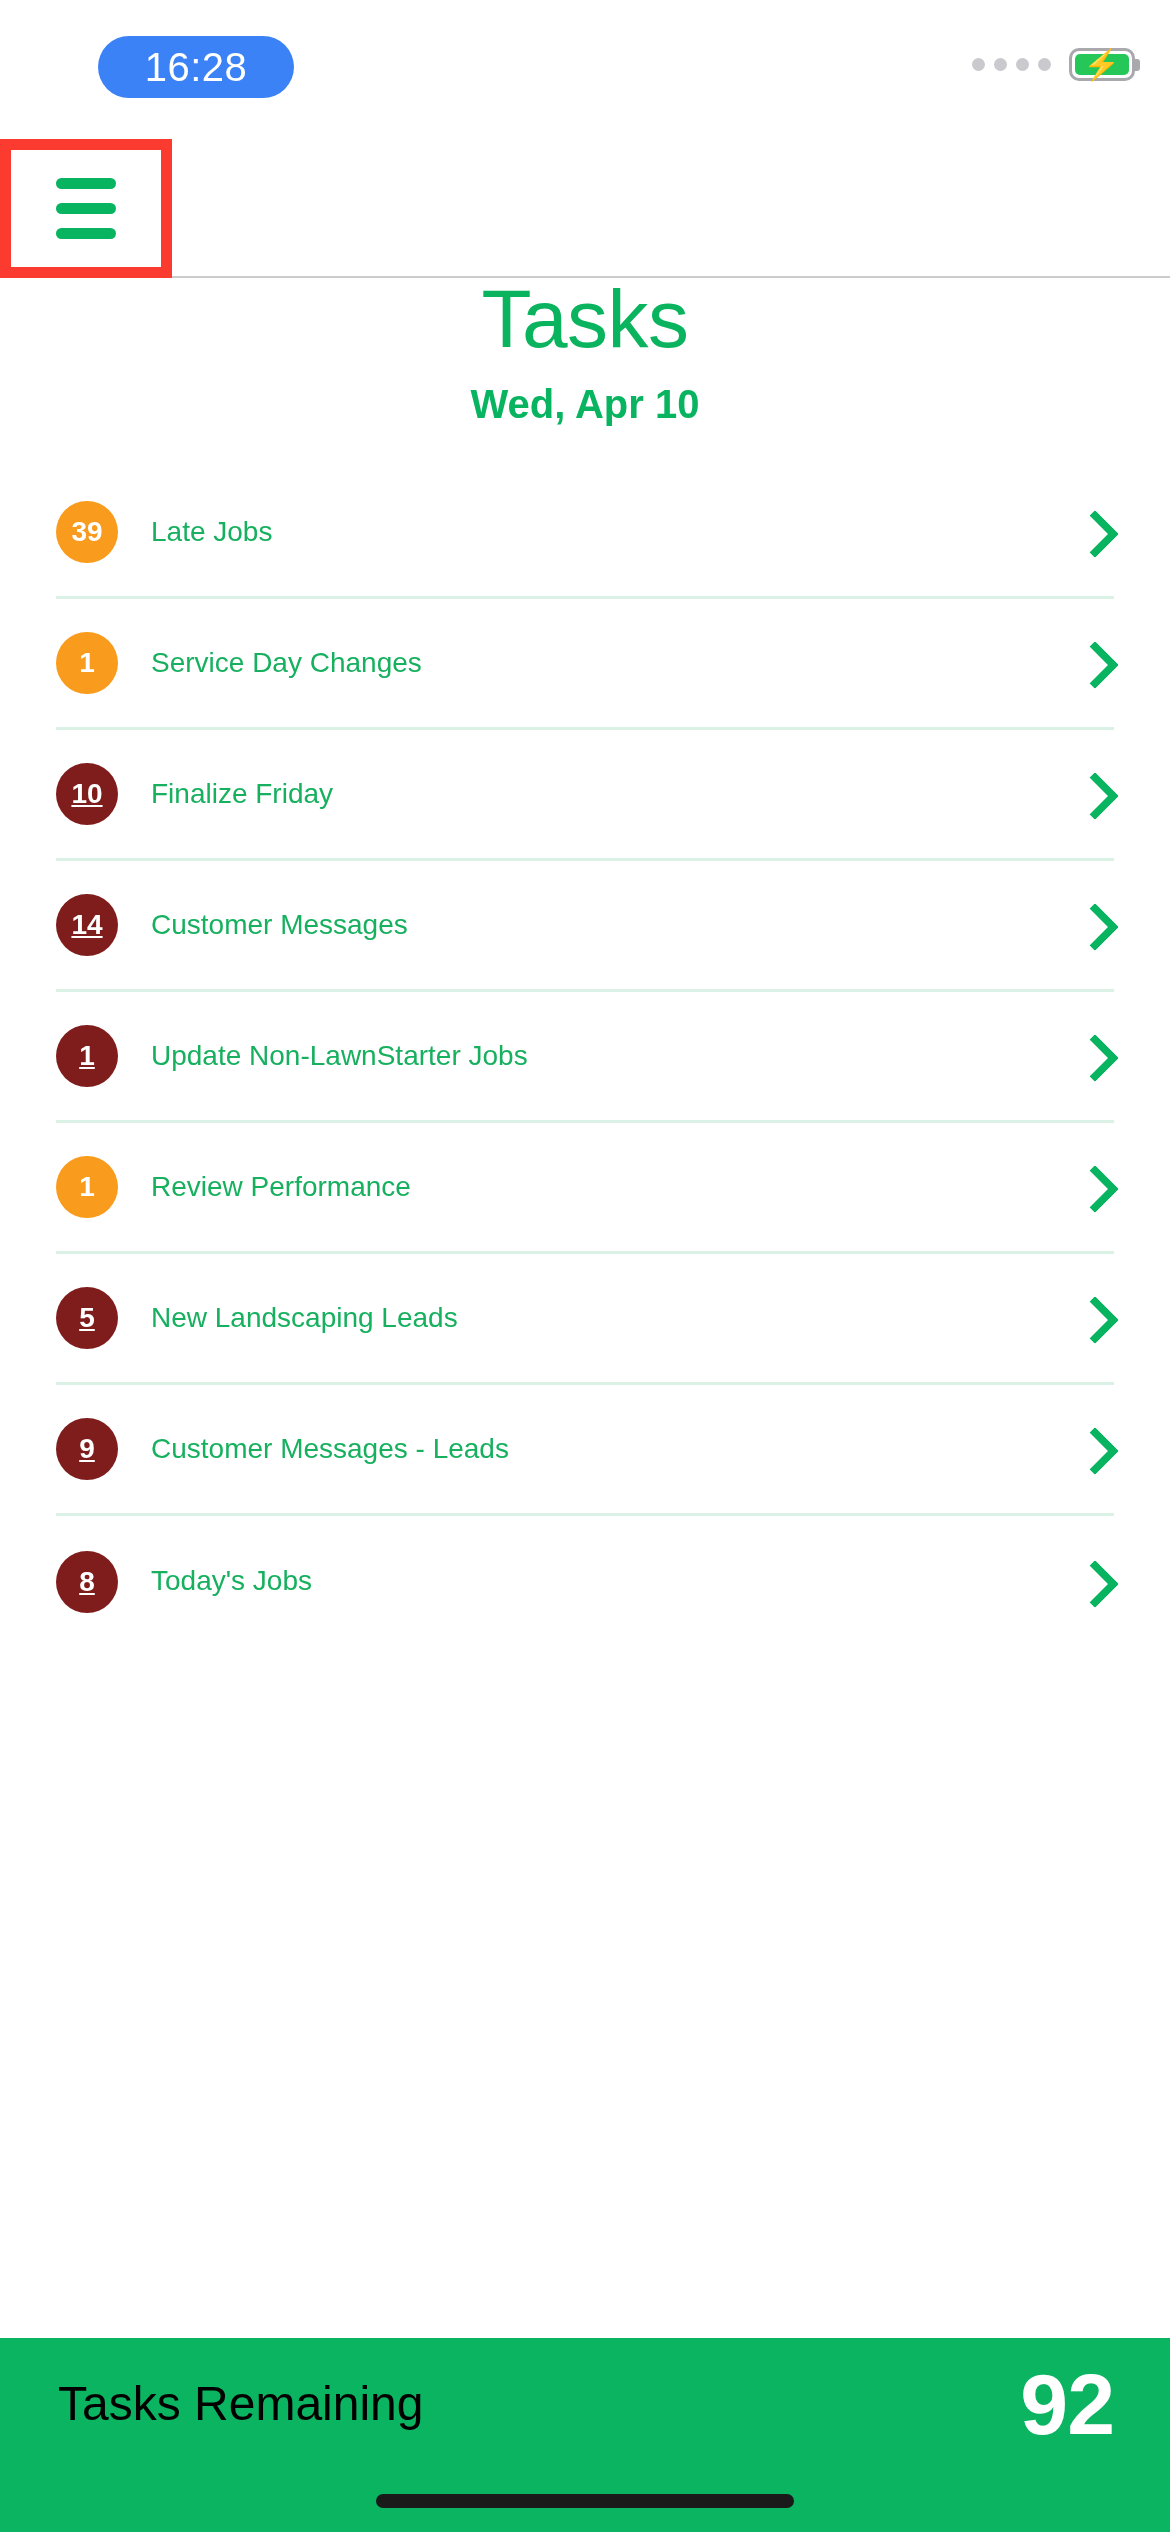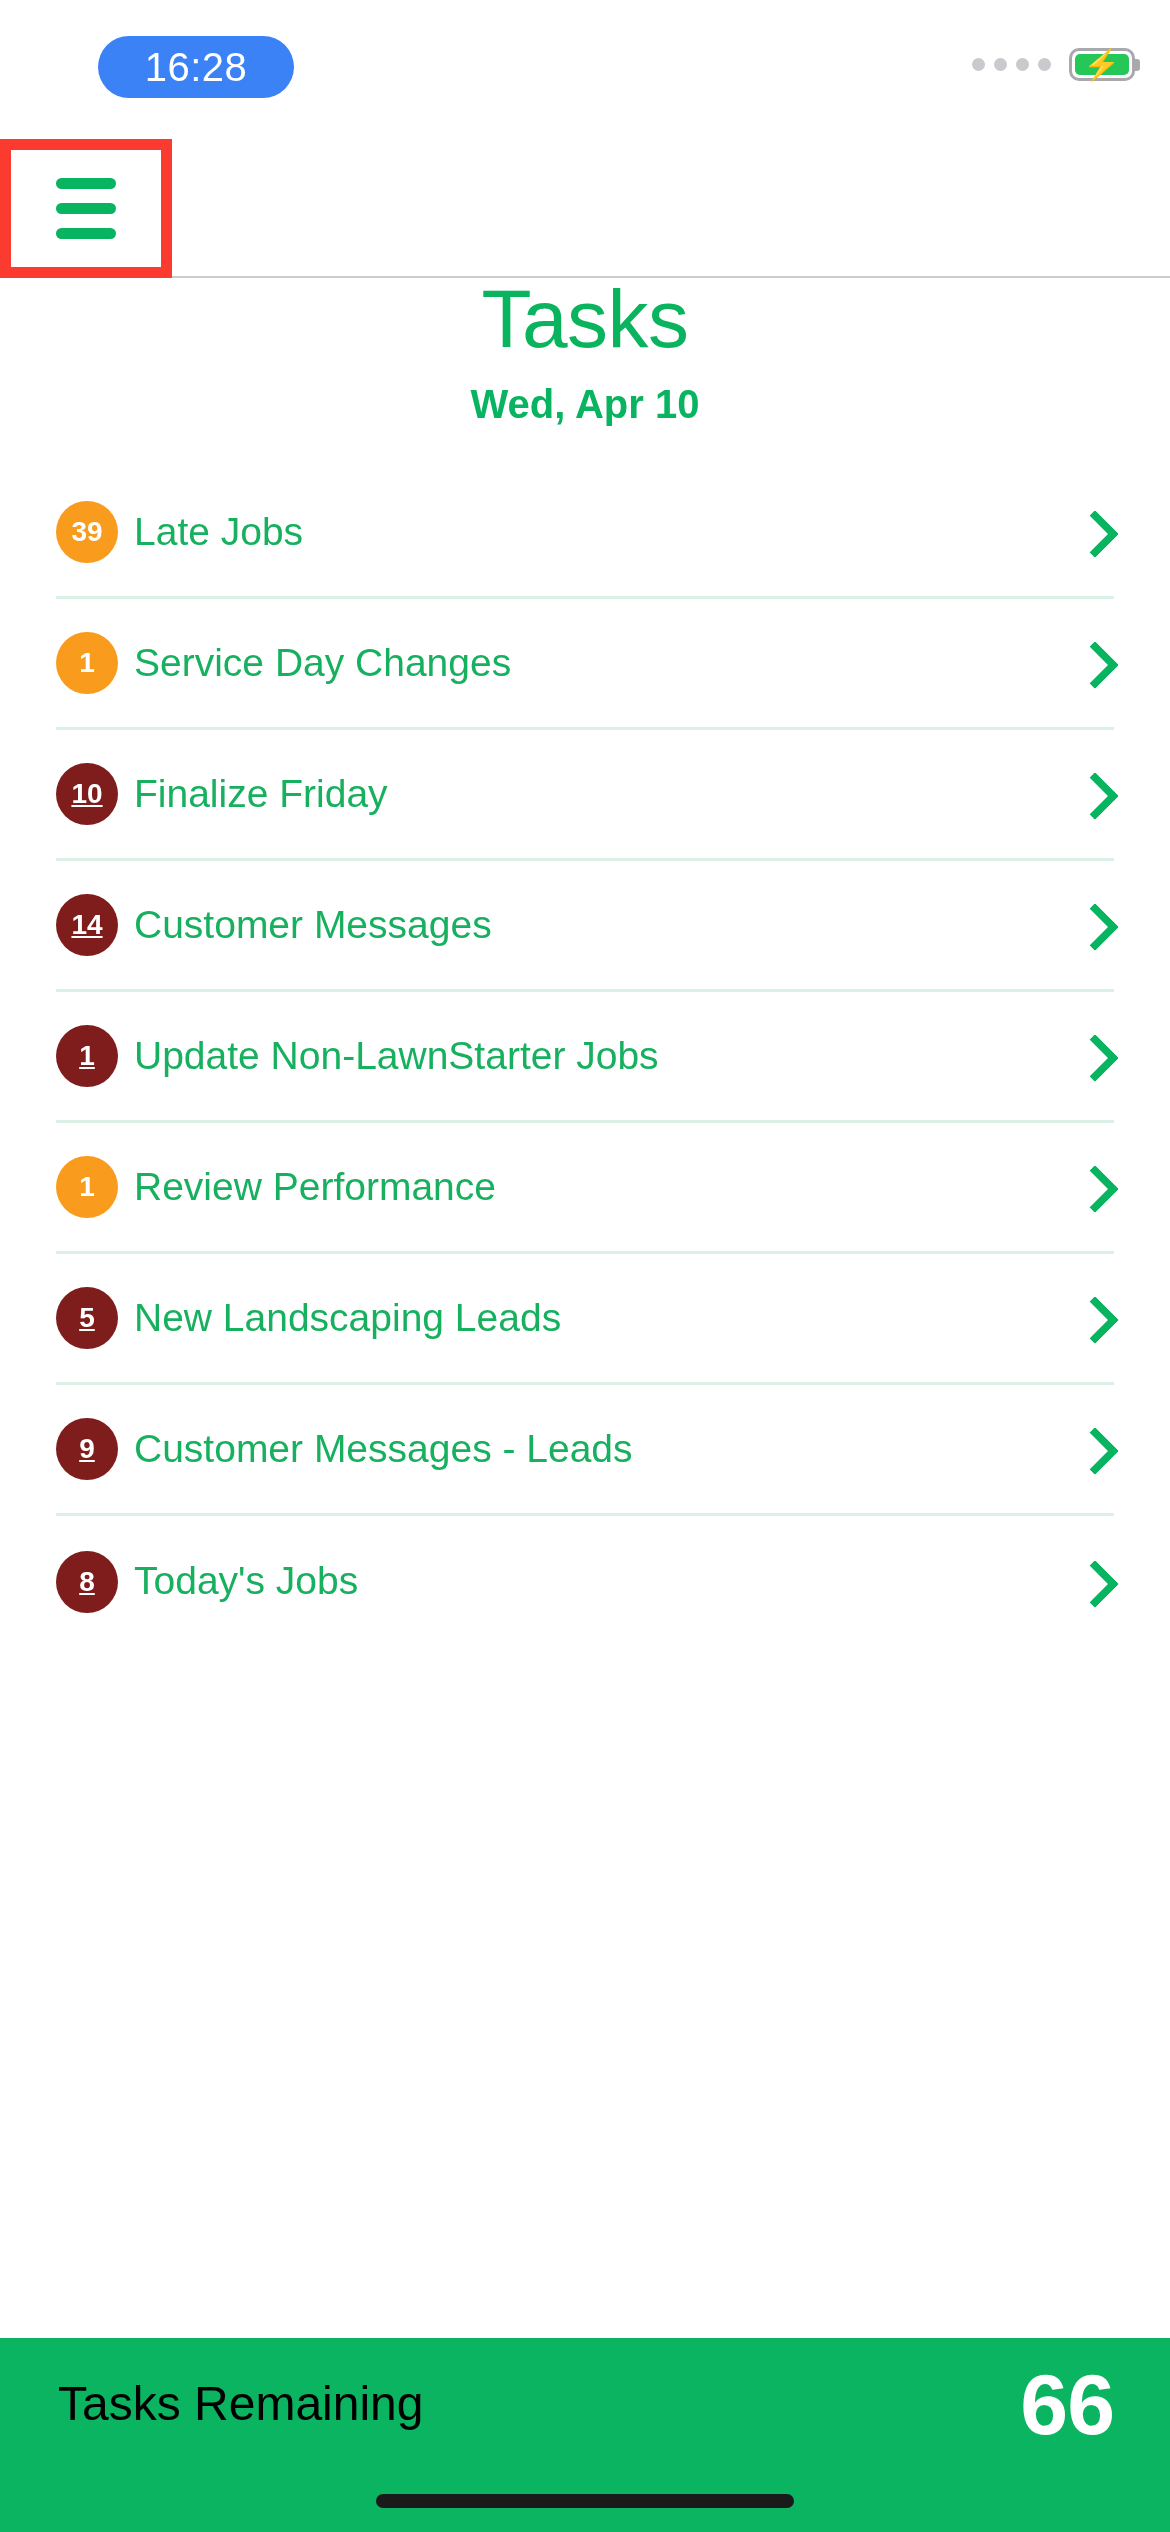--- a/index.html
+++ b/index.html
@@ -151,23 +151,23 @@
     display:flex; align-items:center; justify-content:center;
     color:#ffffff;
     font-size:28px;
     font-weight:bold;
     line-height:1;
   }
   .badge.orange { background:#F99B1C; }
   .badge.green  { background:#7f1d1d;text-decoration:underline; }
   .task-label {
     flex:1 1 auto;
-    margin-left:16px;
+    margin-left:33px;
     color:#17B05F;
-    font-size:39px;
+    font-size:28px;
     font-weight:400;
     line-height:1.1;
     white-space:nowrap;
   }
   .chevron {
     flex:0 0 auto;
     margin-right:6px;
     width:34px; height:48px;
     position:relative;
   }
@@ -311,20 +311,20 @@
     <div class="task-row">
       <div class="badge green">8</div>
       <div class="task-label">Today's Jobs</div>
       <div class="chevron"></div>
     </div>
 
   </div>
 
   <div class="footer">
     <div class="footer-label">Tasks Remaining</div>
-    <div class="footer-count">66</div>
+    <div class="footer-count">92</div>
   </div>
 
   <div class="home-bar-area">
     <div class="home-indicator"></div>
   </div>
 
 </div>
 
 </body></html>

